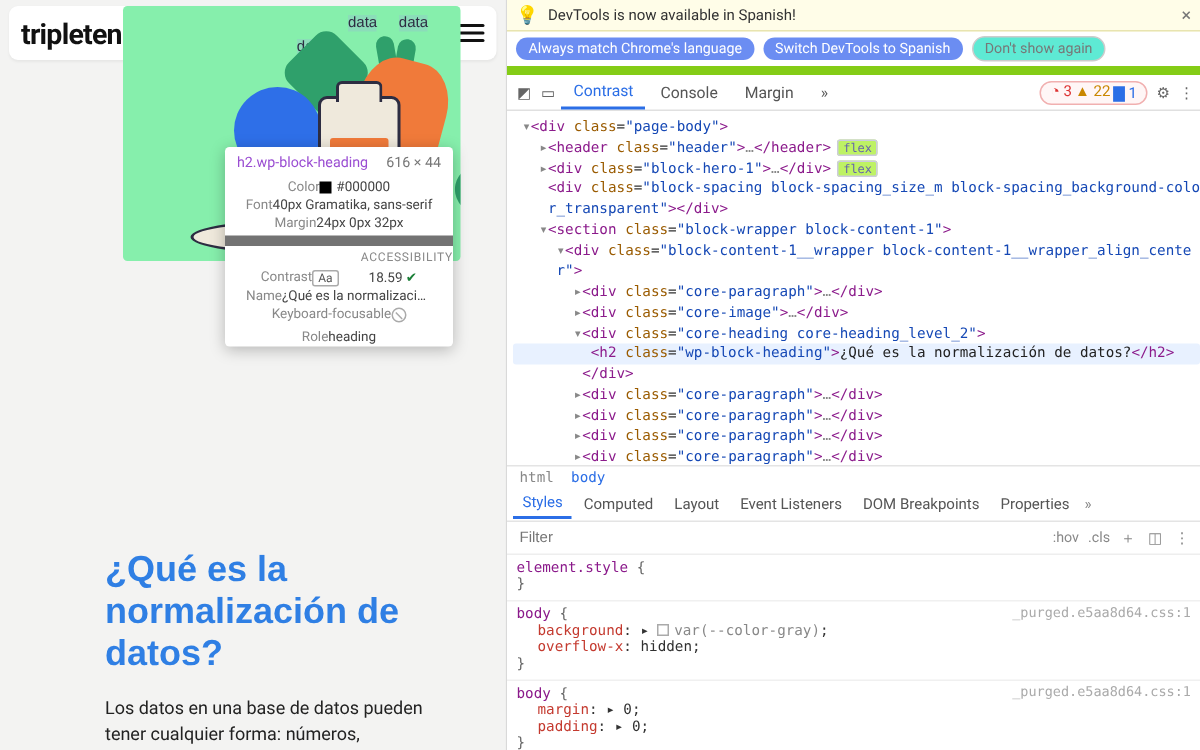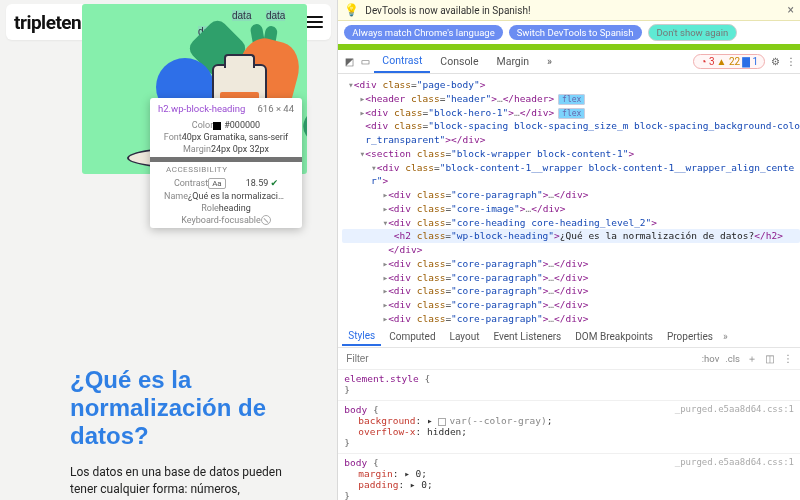--- a/index.html
+++ b/index.html
@@ -73,21 +73,21 @@
     position: absolute; top: 98px; left: 80px; width: 152px;
     background: #fff; border-radius: 3px; box-shadow: 0 2px 10px rgba(0,0,0,.25);
     font-size: 9px; color: #555; z-index: 5; overflow: hidden;
   }
   .tooltip .hdr { padding: 5px 8px; color:#9a4dd2; font-size: 9.5px; display:flex; justify-content:space-between;}
   .tooltip .hdr .dim{color:#777;}
   .tooltip .row { display:flex; justify-content:center; padding: 1px 8px; }
   .tooltip .row .k{color:#888;}
   .tooltip .row .v{color:#444; text-align:right;}
   .tooltip .swatch{display:inline-block;width:8px;height:8px;background:#000;margin-right:3px;vertical-align:middle;}
-  .tooltip .section { padding:3px 16px; color:#888; font-size:8px; letter-spacing:.5px; border-top:5px solid #737373; margin-top:2px;}
+  .tooltip .section { padding:3px 0; color:#888; font-size:8px; letter-spacing:.5px; border-top:7px solid #737373; margin-top:2px;text-align:right;}
   .tooltip .pill{display:inline-block;border:1px solid #aaa;border-radius:2px;font-size:8px;padding:0 3px;margin-right:20px;color:#555;}
   .tooltip .good{color:#1a7f37;}
   .tooltip .no{display:inline-block;width:10px;height:10px;border:1px solid #aaa;border-radius:50%;position:relative;}
   .tooltip .no::after{content:"";position:absolute;left:1px;right:1px;top:4px;height:1px;background:#aaa;transform:rotate(45deg);}
 
   h2.heading {
     margin-top: 192px;
     font-family: Arial, sans-serif;
     font-weight: 700; font-size: 24px; color: #2f7fe4;
   }
@@ -122,21 +122,21 @@
     flex: 1; overflow: auto; padding: 4px 0 4px 4px;
     font-family: Menlo, Consolas, monospace; font-size: 9.5px; line-height: 1.45;
     color: #303030;
   }
   .dom .ln{white-space: pre;}
   .t-tag{color:#8b1a8b;}
   .t-attr{color:#9a5b00;}
   .t-val{color:#1548b5;}
   .t-txt{color:#222;}
   .t-dots{color:#888;}
-  .t-flex{background:#7dd3fc;color:#66a;border:1px solid #ccd;border-radius:2px;padding:0 3px;font-size:8px;margin-left:4px;}
+  .t-flex{background:#bef264;color:#66a;border:1px solid #ccd;border-radius:2px;padding:0 3px;font-size:8px;margin-left:4px;}
   .dom .hl{background:#e8f1ff;border-radius:2px;}
   .arrow{color:#888;}
   
   .crumbs{border-top:1px solid #e4e4e4;padding:2px 8px;color:#888;font-family:Menlo,Consolas,monospace;font-size:9.5px;}
   .crumbs .sel{color:#2b6ee6;}
 
   .subtabs{display:flex;gap:2px;border-bottom:1px solid #e4e4e4;padding:0 4px;height:22px;align-items:center;}
   .subtabs .tab{padding:3px 6px;color:#555;font-size:10px;}
   .subtabs .tab.active{border-bottom:2px solid #2b6ee6;color:#2b6ee6;}
   .subtabs .more{margin-left:2px;color:#888;}
@@ -209,26 +209,26 @@
       <div class="section">ACCESSIBILITY</div>
       <div class="row">
           <span class="k">Contrast</span>
           <span class="v"><span class="pill">Aa</span><span>18.59</span> <span class="good">✔</span></span>
         </div>
       <div class="row">
           <span class="k">Name</span>
           <span class="v" style="max-width:100px;white-space:nowrap;overflow:hidden;text-overflow:ellipsis;">¿Qué es la normalización de datos?</span>
         </div>
       <div class="row">
+          <span class="k">Keyboard-focusable</span>
+          <span class="v"><span class="no"></span></span>
+        </div>
+      <div class="row">
           <span class="k">Role</span>
           <span class="v">heading</span>
-        </div>
-      <div class="row">
-          <span class="k">Keyboard-focusable</span>
-          <span class="v"><span class="no"></span></span>
         </div>
     </div>
 
     <h2 class="heading">¿Qué es la normalización de datos?</h2>
     <p class="para">Los datos en una base de datos pueden tener cualquier forma: números, porcentajes, texto. La normalización es una forma de organizar los datos en sistemas de tablas. Una base de datos normalizada no contiene datos duplicados por lo que brinda seguridad en los datos, es más fácil trabajar con ella y puede cambiar su estructura para diferentes tareas.</p>
 
   </div>
 </div>
 
 <div class="dt">
@@ -273,20 +273,23 @@
 <div class="ln hl">         <span class="t-tag">&lt;h2</span> <span class="t-attr">class</span>=<span class="t-val">"wp-block-heading"</span><span class="t-tag">&gt;</span><span class="t-txt">¿Qué es la normalización de datos?</span><span class="t-tag">&lt;/h2&gt;</span></div>
 <div class="ln">        <span class="t-tag">&lt;/div&gt;</span></div>
 <div class="ln">       <span class="arrow">▸</span><span class="t-tag">&lt;div</span> <span class="t-attr">class</span>=<span class="t-val">"core-paragraph"</span><span class="t-tag">&gt;</span><span class="t-dots">…</span><span class="t-tag">&lt;/div&gt;</span></div>
 <div class="ln">       <span class="arrow">▸</span><span class="t-tag">&lt;div</span> <span class="t-attr">class</span>=<span class="t-val">"core-paragraph"</span><span class="t-tag">&gt;</span><span class="t-dots">…</span><span class="t-tag">&lt;/div&gt;</span></div>
 <div class="ln">       <span class="arrow">▸</span><span class="t-tag">&lt;div</span> <span class="t-attr">class</span>=<span class="t-val">"core-paragraph"</span><span class="t-tag">&gt;</span><span class="t-dots">…</span><span class="t-tag">&lt;/div&gt;</span></div>
 <div class="ln">       <span class="arrow">▸</span><span class="t-tag">&lt;div</span> <span class="t-attr">class</span>=<span class="t-val">"core-paragraph"</span><span class="t-tag">&gt;</span><span class="t-dots">…</span><span class="t-tag">&lt;/div&gt;</span></div>
 <div class="ln">       <span class="arrow">▸</span><span class="t-tag">&lt;div</span> <span class="t-attr">class</span>=<span class="t-val">"core-paragraph"</span><span class="t-tag">&gt;</span><span class="t-dots">…</span><span class="t-tag">&lt;/div&gt;</span></div>
 
   </div>
 
+  <div class="crumbs">
+    <span>html</span> &nbsp;<span class="sel">body</span>
+  </div>
 
   <div class="subtabs">
     <span class="tab active">Styles</span>
     <span class="tab">Computed</span>
     <span class="tab">Layout</span>
     <span class="tab">Event Listeners</span>
     <span class="tab">DOM Breakpoints</span>
     <span class="tab">Properties</span>
     <span class="more">»</span>
   </div>

